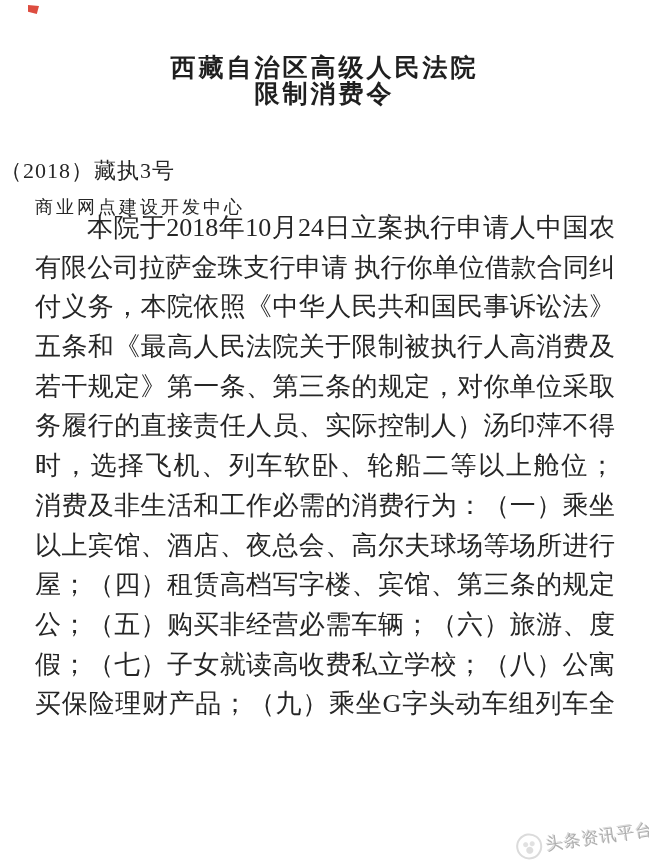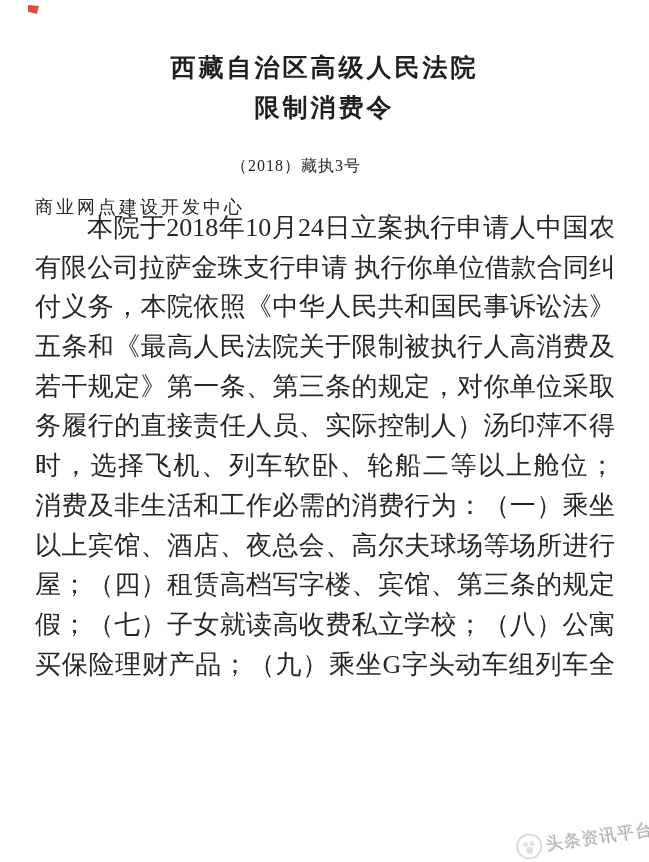--- a/index.html
+++ b/index.html
@@ -31,28 +31,28 @@
     left: 0;
     right: 0;
     margin: 0;
     text-align: center;
     font-size: 25px;
     font-weight: bold;
     letter-spacing: 3px;
     color: #1f1f1f;
   }
   .title-line1 { top: 51px; }
-  .title-line2 { top: 91px; }
+  .title-line2 { top: 77px; }
   .case-number {
     position: absolute;
     top: 156px;
     left: 0;
     right: 57px;
-    text-align: center;
-    font-size: 16px;
+    text-align: left;
+    font-size: 22px;
     letter-spacing: 1px;
   }
   .addressee {
     position: absolute;
     top: 193px;
     left: 35px;
     font-size: 18px;
     letter-spacing: 3px;
     line-height: 28px;
   }
@@ -123,20 +123,21 @@
       <div class="line">本院于2018年10月24日立案执行申请人中国农业银行股份</div>
       <div class="line">有限公司拉萨金珠支行申请 执行你单位借款合同纠纷一案，因</div>
       <div class="line">付义务，本院依照《中华人民共和国民事诉讼法》第二百五十</div>
       <div class="line">五条和《最高人民法院关于限制被执行人高消费及有关消费的</div>
       <div class="line">若干规定》第一条、第三条的规定，对你单位采取限制消费措</div>
       <div class="line">务履行的直接责任人员、实际控制人）汤印萍不得实施以下高</div>
       <div class="line">时，选择飞机、列车软卧、轮船二等以上舱位；（二）在星级</div>
       <div class="line">消费及非生活和工作必需的消费行为：（一）乘坐交通工具</div>
       <div class="line">以上宾馆、酒店、夜总会、高尔夫球场等场所进行高消</div>
       <div class="line">屋；（四）租赁高档写字楼、宾馆、第三条的规定</div>
+      <div class="line">公；（五）购买非经营必需车辆；（六）旅游、度</div>
       <div class="line">假；（七）子女就读高收费私立学校；（八）公寓等场所办</div>
       <div class="line">买保险理财产品；（九）乘坐G字头动车组列车全部座位、其他</div>
     </div>
 
   <div class="watermark">
     <span class="wm-icon"></span>
     <span class="wm-text">头条资讯平台</span>
   </div>
 
 </div>

